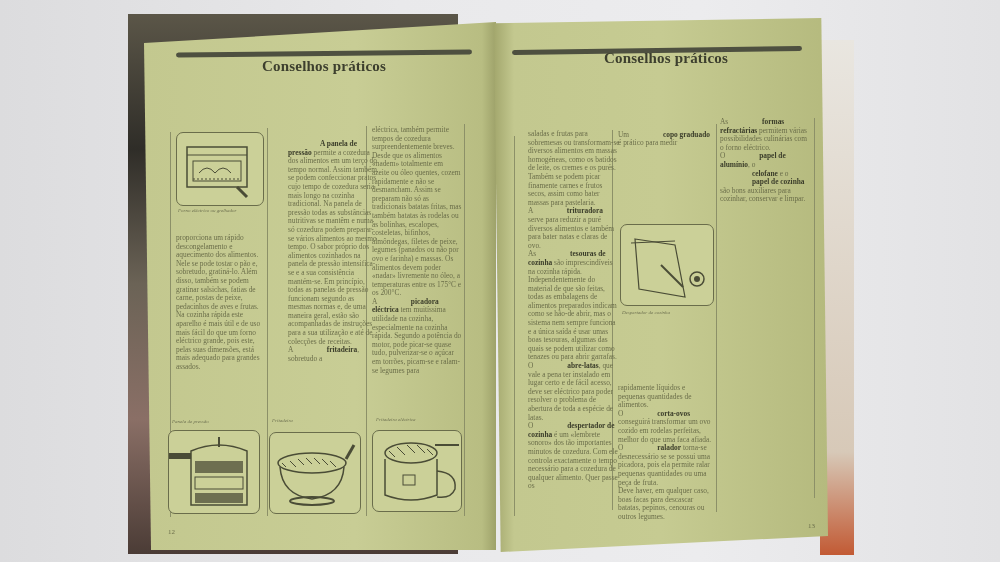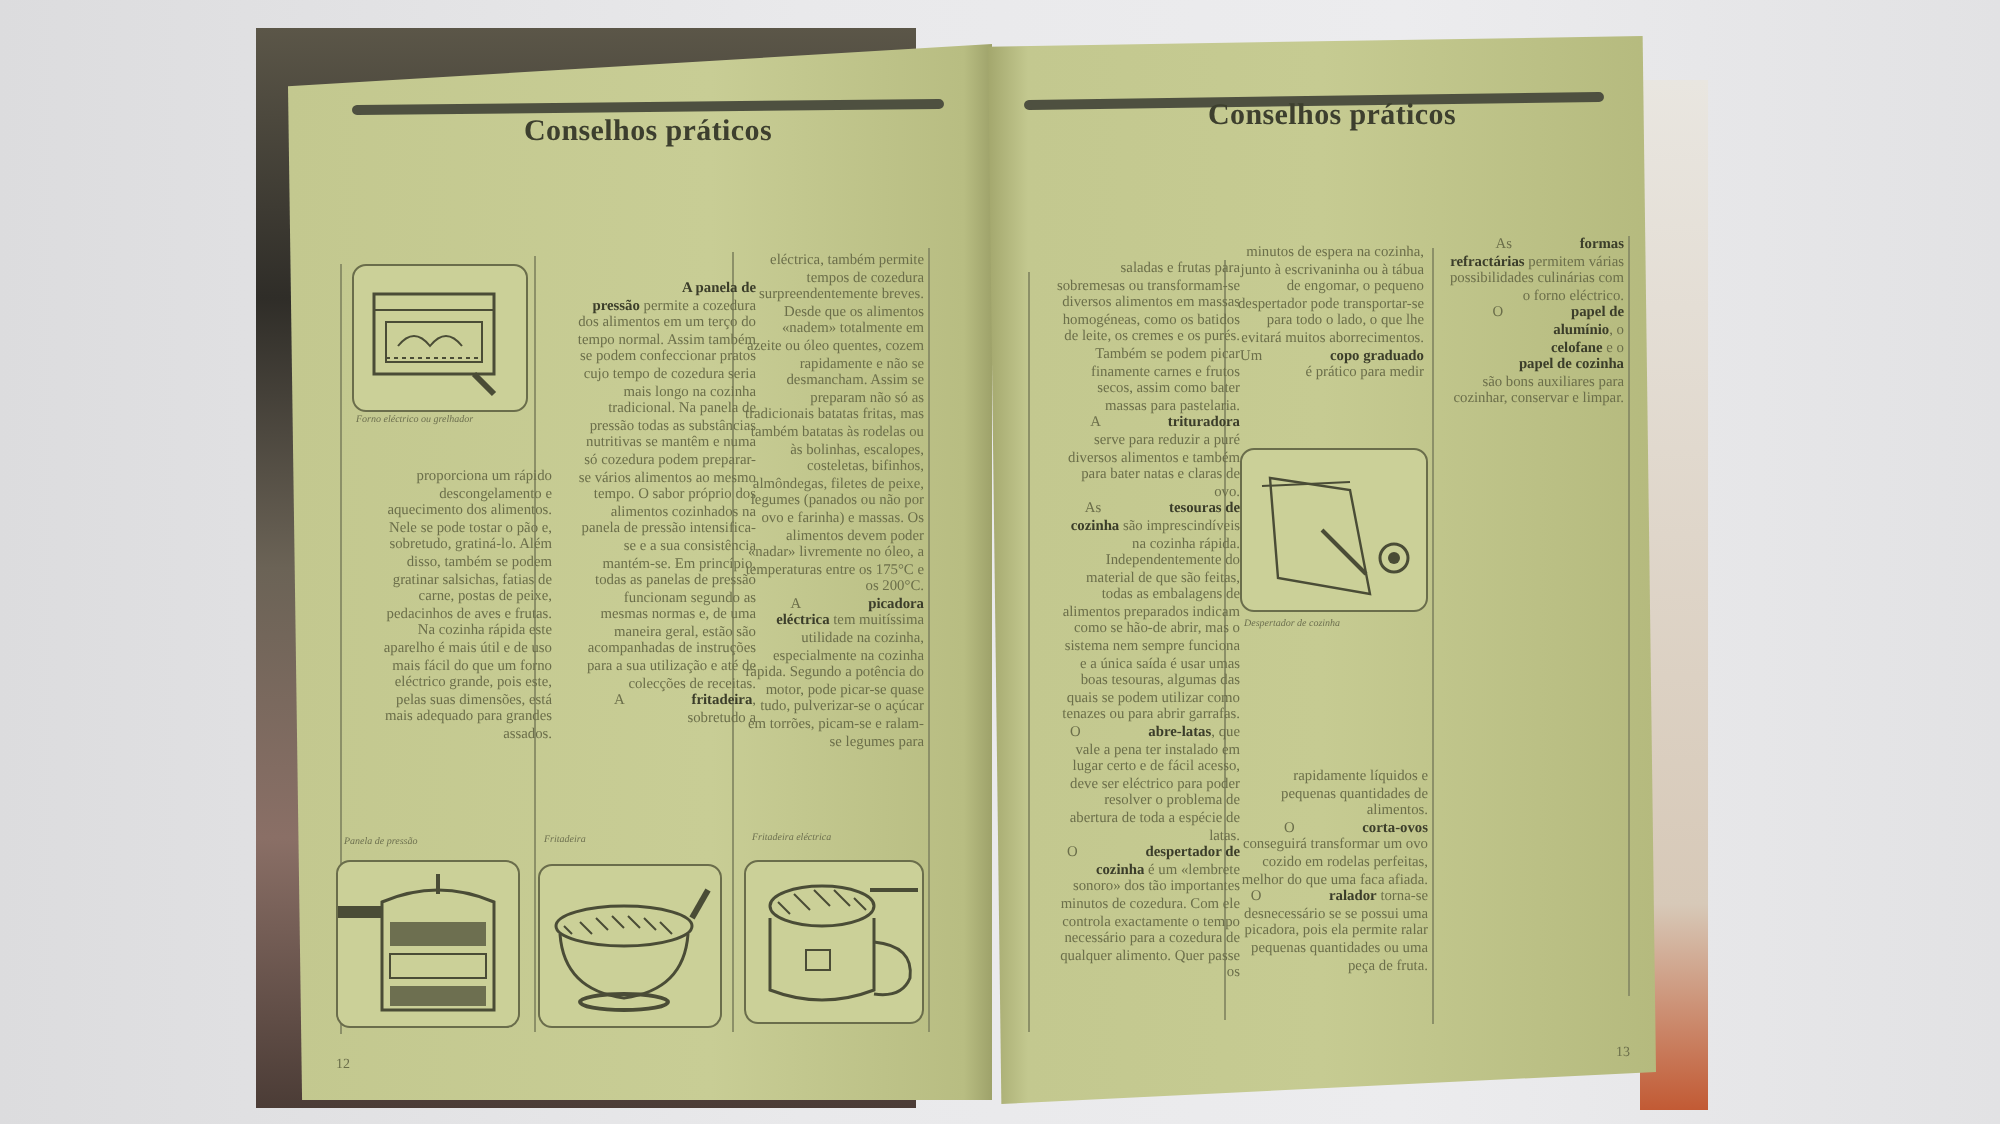--- a/index.html
+++ b/index.html
@@ -4,21 +4,21 @@
 <style>
   html,body{margin:0;padding:0;}
   body{width:1000px;height:562px;overflow:hidden;position:relative;
     background:linear-gradient(90deg,#dcdcde 0%,#e9e9eb 40%,#ececee 70%,#e2e2e4 100%);
     font-family:"Liberation Serif",serif;}
   .cover{position:absolute;left:128px;top:14px;width:330px;height:540px;
     background:linear-gradient(180deg,#5b5648 0%,#2f2d28 25%,#6b6356 50%,#8a6f66 75%,#4b3c36 100%);
     transform:skewY(0deg);}
   .cover-r{position:absolute;left:820px;top:40px;width:34px;height:515px;
     background:linear-gradient(180deg,#e9e6e0,#d7c9b8 80%,#c25a34 100%);}
-  .page{position:absolute;background:#c7cc93;text-align:right;}
+  .page{position:absolute;background:#c7cc93;}
   .page.left{left:144px;top:22px;width:352px;height:528px;
     background:linear-gradient(90deg,#c3c88f 0%,#c8cd95 60%,#b8bd82 96%,#9ea26a 100%);
     clip-path:polygon(0 4%,100% 0,100% 100%,2% 100%);}
   .page.right{left:494px;top:18px;width:334px;height:534px;
     background:linear-gradient(90deg,#a3a76d 0%,#c3c88f 6%,#c6cb92 50%,#b5ba7e 100%);
     clip-path:polygon(0 1%,98% 0,100% 97%,2% 100%);}
   .header-bar{position:absolute;height:5px;background:#4e5040;border-radius:3px;}
   .title{position:absolute;font-weight:bold;font-size:15px;color:#3d3f2e;letter-spacing:0.2px;}
   .col{position:absolute;font-size:7.4px;line-height:8.6px;color:#6b6e4a;}
   .col b{color:#3b3d2a;padding-left:32px;}
@@ -48,21 +48,21 @@
       <rect x="10" y="14" width="60" height="40" fill="none" stroke="#4a4c36" stroke-width="1.5"></rect>
       <line x1="10" y1="22" x2="70" y2="22" stroke="#4a4c36"></line>
       <rect x="16" y="28" width="48" height="20" fill="none" stroke="#4a4c36"></rect>
       <path d="M22 40 q8 -10 16 0 q8 -10 16 0" fill="none" stroke="#4a4c36"></path>
       <line x1="16" y1="46" x2="64" y2="46" stroke="#4a4c36" stroke-dasharray="2 2"></line>
       <path d="M60 54 l10 10" stroke="#4a4c36" stroke-width="3"></path>
     </svg>
   </div>
   <div class="cap" style="left:34px;top:186px;">Forno eléctrico ou grelhador</div>
 
-  <div class="col" style="left:44px;top:212px;width:88px;">
+  <div class="col" style="left:32px;top:212px;width:88px;">
     <span>proporciona um rápido descongelamento e aquecimento dos alimentos. Nele se pode tostar o pão e, sobretudo, gratiná-lo. Além disso, também se podem gratinar salsichas, fatias de carne, postas de peixe, pedacinhos de aves e frutas. Na cozinha rápida este aparelho é mais útil e de uso mais fácil do que um forno eléctrico grande, pois este, pelas suas dimensões, está mais adequado para grandes assados.</span>
   </div>
 
   <div class="col" style="left:144px;top:106px;width:90px;margin-top:12px;">
     <b>A panela de pressão</b>
     <span>permite a cozedura dos alimentos em um terço do tempo normal. Assim também se podem confeccionar pratos cujo tempo de cozedura seria mais longo na cozinha tradicional. Na panela de pressão todas as substâncias nutritivas se mantêm e numa só cozedura podem preparar-se vários alimentos ao mesmo tempo. O sabor próprio dos alimentos cozinhados na panela de pressão intensifica-se e a sua consistência mantém-se. Em princípio, todas as panelas de pressão funcionam segundo as mesmas normas e, de uma maneira geral, estão são acompanhadas de instruções para a sua utilização e até de colecções de receitas.</span><br>
     <span>A</span>
     <b>fritadeira</b><span>, sobretudo a</span>
   </div>
 
@@ -128,21 +128,21 @@
     <b>tesouras de cozinha</b>
     <span>são imprescindíveis na cozinha rápida. Independentemente do material de que são feitas, todas as embalagens de alimentos preparados indicam como se hão-de abrir, mas o sistema nem sempre funciona e a única saída é usar umas boas tesouras, algumas das quais se podem utilizar como tenazes ou para abrir garrafas.</span><br>
     <span>O</span>
     <b>abre-latas</b><span>, que vale a pena ter instalado em lugar certo e de fácil acesso, deve ser eléctrico para poder resolver o problema de abertura de toda a espécie de latas.</span><br>
     <span>O</span>
     <b>despertador de cozinha</b>
     <span>é um «lembrete sonoro» dos tão importantes minutos de cozedura. Com ele controla exactamente o tempo necessário para a cozedura de qualquer alimento. Quer passe os</span>
   </div>
 
   <div class="col" style="left:124px;top:104px;width:94px;">
-    <span>minutos de espera na cozinha, junto à escrivaninha ou à tábua de engomar, o pequeno despertador pode transportar-se para todo o lado, o que lhe evitará muitos aborrecimentos.</span><br>
+    <br>
     <span>Um</span>
     <b>copo graduado</b>
     <span>é prático para medir</span>
   </div>
 
   <div class="box" style="left:126px;top:206px;width:92px;height:80px;">
     <svg width="92" height="80">
       <path d="M14 14 l40 6 l10 52 l-46 -8z" fill="none" stroke="#4a4c36" stroke-width="1.2"></path>
       <path d="M10 18 l44 -2" stroke="#4a4c36"></path>
       <line x1="40" y1="40" x2="62" y2="62" stroke="#4a4c36" stroke-width="2"></line>
@@ -153,20 +153,21 @@
   <div class="cap" style="left:128px;top:292px;">Despertador de cozinha</div>
 
   <div class="col" style="left:124px;top:318px;width:96px;margin-top:48px;">
     <span>rapidamente líquidos e pequenas quantidades de alimentos.</span><br>
     <span>O</span>
     <b>corta-ovos</b>
     <span>conseguirá transformar um ovo cozido em rodelas perfeitas, melhor do que uma faca afiada.</span><br>
     <span>O</span>
     <b>ralador</b>
     <span>torna-se desnecessário se se possui uma picadora, pois ela permite ralar pequenas quantidades ou uma peça de fruta.</span><br>
+    <span>Deve haver, em qualquer caso, boas facas para descascar batatas, pepinos, cenouras ou outros legumes.</span>
   </div>
 
   <div class="col" style="left:226px;top:100px;width:92px;">
     <span>As</span>
     <b>formas refractárias</b>
     <span>permitem várias possibilidades culinárias com o forno eléctrico.</span><br>
     <span>O</span>
     <b>papel de alumínio</b><span>, o</span>
     <b>celofane</b>
     <span>e o</span>

